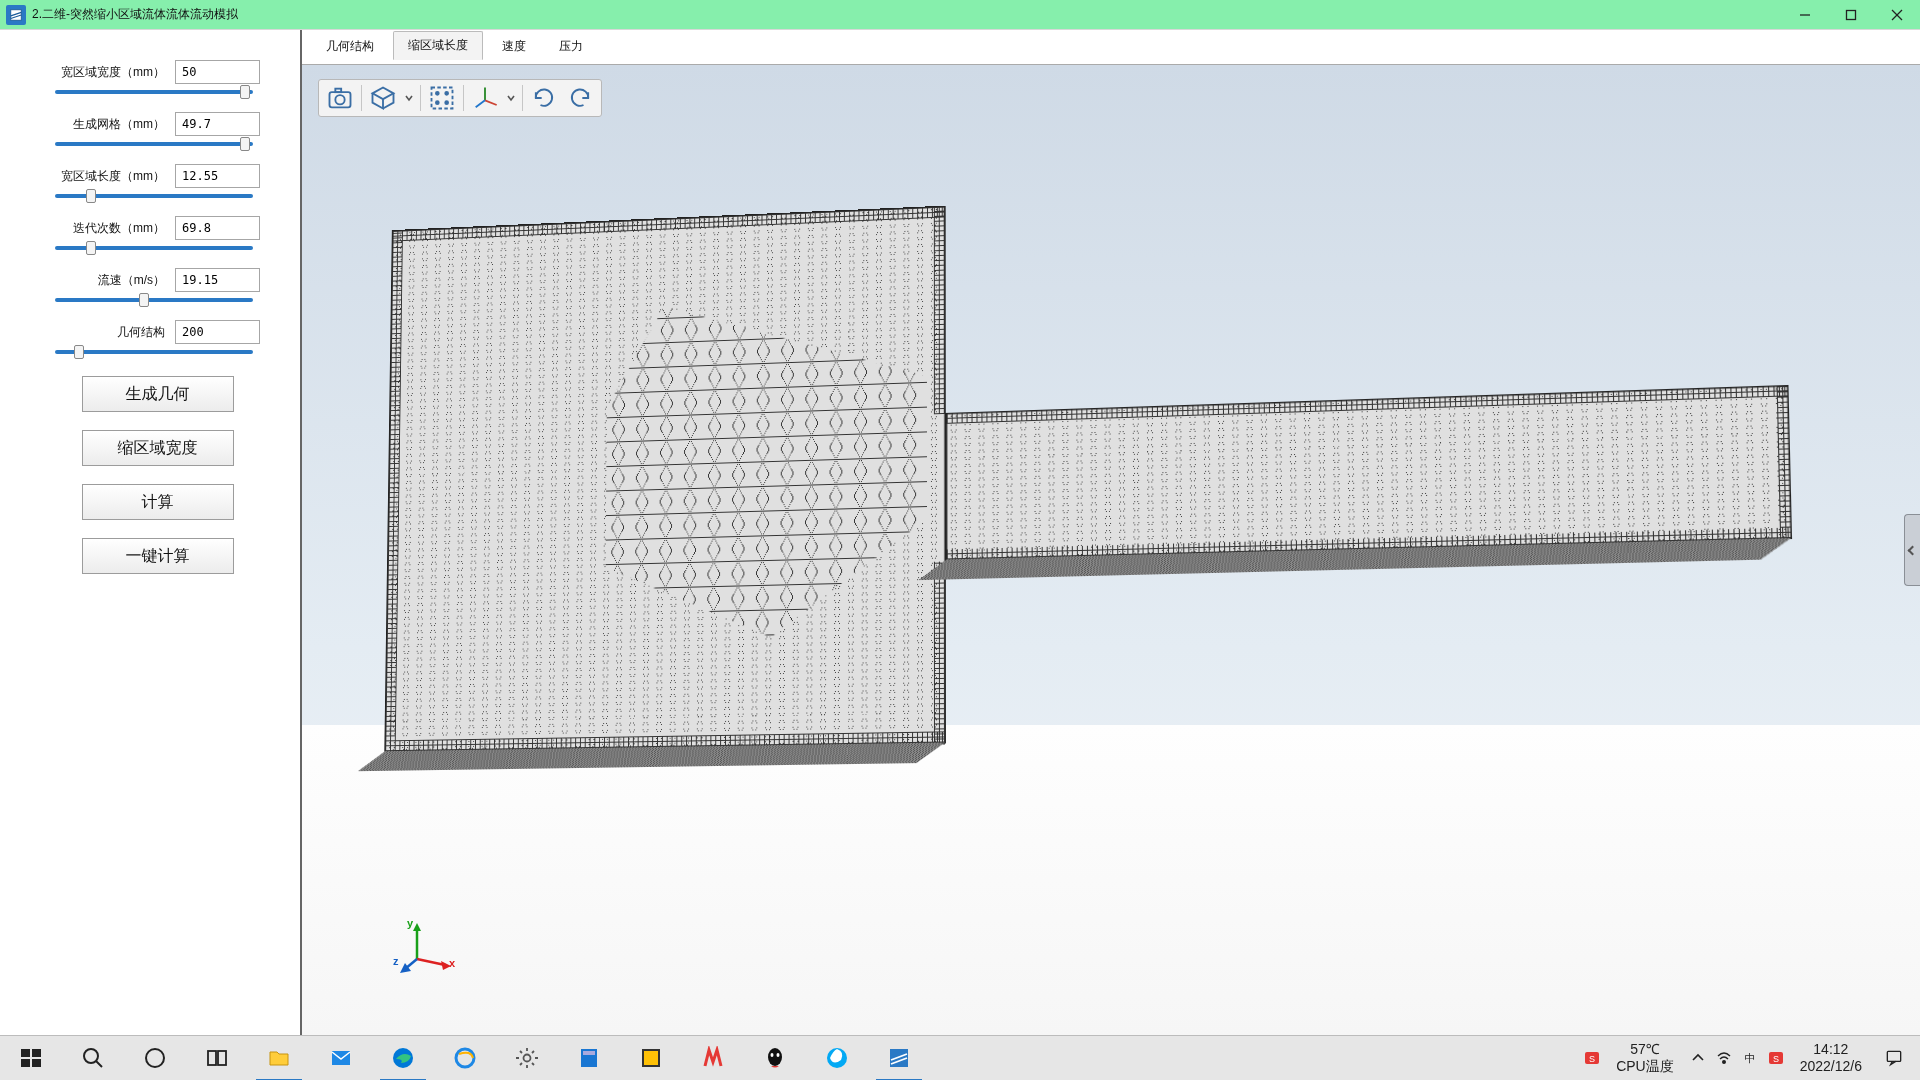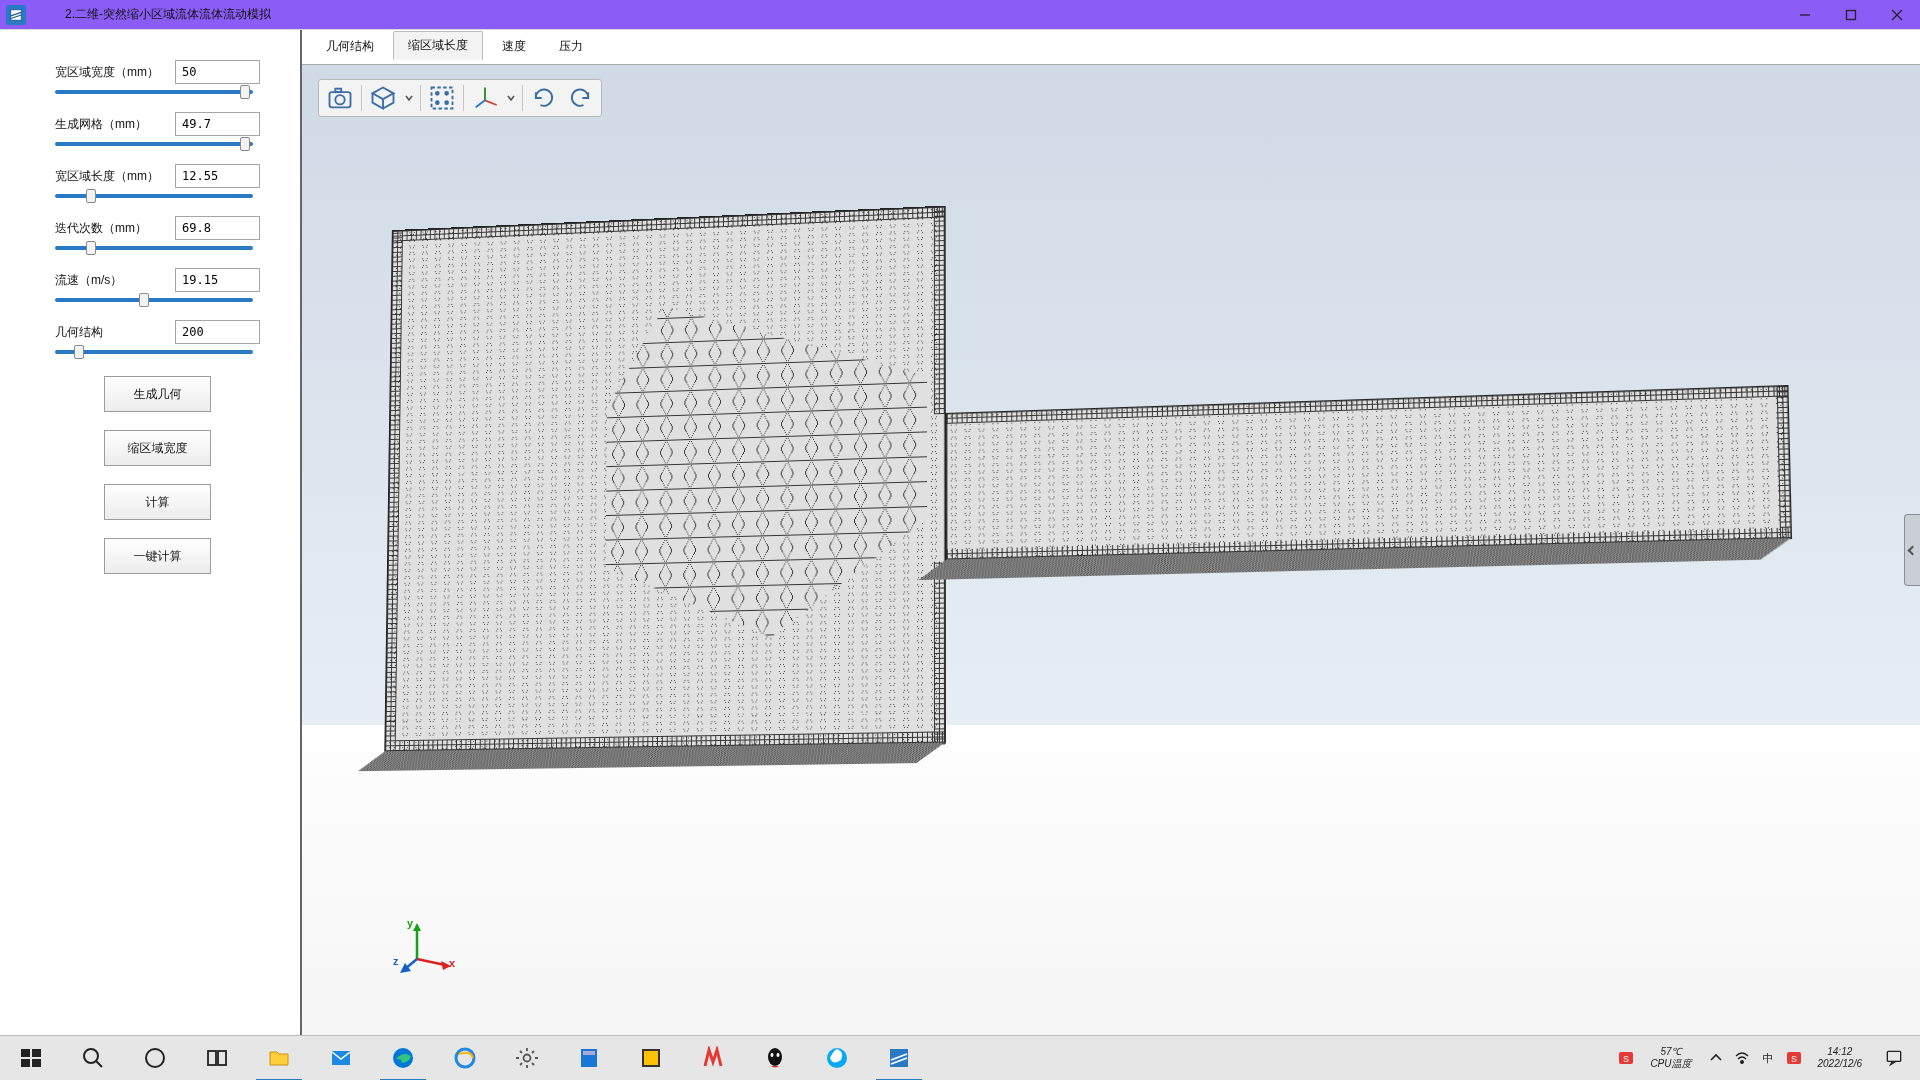--- a/index.html
+++ b/index.html
@@ -1,38 +1,38 @@
 <!DOCTYPE html>
 <html><head>
 <meta charset="utf-8">
 <style>
   * { box-sizing: border-box; margin: 0; padding: 0; font-family: "Microsoft YaHei", Arial, sans-serif; }
   html, body { width: 1920px; height: 1080px; overflow: hidden; background: #fff; }
 
   
-  .titlebar { height: 30px; background: #8b5cf6; border-bottom: 1px solid #d8d8d8; display: flex; align-items: center; gap: 33px; }
+  .titlebar { height: 30px; background: #86efac; border-bottom: 1px solid #d8d8d8; display: flex; align-items: center; }
   .titlebar .app-icon { width: 20px; height: 20px; margin: 0 6px; background: #2a79c5; border-radius: 2px; display:flex; align-items:center; justify-content:center; }
   .titlebar .app-icon svg { width:14px; height:14px; }
   .titlebar .title { font-size: 12px; color: #111; }
   .titlebar .win-controls { margin-left: auto; display: flex; }
   .titlebar .win-controls .ctl { width: 46px; height: 30px; display:flex; align-items:center; justify-content:center; }
   .titlebar .win-controls .ctl svg { width: 12px; height: 12px; stroke: #222; stroke-width:1.3; fill:none; }
 
   
   .app-body { display:flex; height: 1005px; }
   .sidebar { width: 300px; padding: 30px 40px 0 55px; }
   .param-row { display:flex; align-items:center; margin-bottom:6px; gap:10px; }
-  .param-label { font-size: 12px; color:#111; width: 110px; white-space:nowrap; }
+  .param-label { font-size: 12px; color:#111; width: 110px; text-align:right; white-space:nowrap; }
   .param-input { width: 85px; height:24px; border:1px solid #a6a6a6; font-size:12px; padding:0 6px; font-family: monospace; }
   .param-slider-wrap { margin: 0 0 18px 0; padding-left: 0px; }
   .param-slider { width: 198px; height: 4px; background:#2a79c5; position:relative; border-radius:2px; margin-left: 0; }
   .param-slider .knob { position:absolute; top:-5px; width:10px; height:14px; background:#f4f4f4; border:1px solid #888; border-radius:2px; }
 
   .action-buttons { margin-top: 22px; display:flex; flex-direction:column; gap: 18px; align-items:center; }
-  .action-buttons button { width: 107px; height: 36px; background: linear-gradient(#fff,#ececec); border:1px solid #9c9c9c; font-size:12px; color:#111; cursor:pointer; }
+  .action-buttons button { width: 152px; height: 36px; background: linear-gradient(#fff,#ececec); border:1px solid #9c9c9c; font-size:16px; color:#111; cursor:pointer; }
 
   
   .content { flex:1; border-left: 2px solid #666; display:flex; flex-direction:column; background:#fff; }
   .tabbar { height:30px; display:flex; align-items:flex-end; padding: 6px 10px 0 10px; gap: 5px; font-size:12px; }
   .tab { padding: 5px 14px; color:#111; cursor:pointer; border-radius: 2px 2px 0 0; }
   .tab.active { background:#f3f3f3; border:1px solid #bbb; border-bottom:1px solid #f3f3f3; }
   .view-wrap { flex:1; position:relative; margin: 4px 0 0 0; border-top:1px solid #aaa; }
   .view-bg { position:absolute; inset:0; background: linear-gradient(#cfdae6 0%, #e4ecf3 60%, #f0f4f8 100%); }
   .view-floor { position:absolute; left:0; right:0; bottom:0; height:32%; background: linear-gradient(#fefefe, #f6f6f6); }
 
@@ -88,21 +88,21 @@
   .scroll-tab { position:absolute; right:0; top:50%; transform:translateY(-50%); width:16px; height:72px; background:#cacfd6; border:1px solid #8a8f96; border-right:none; border-radius:4px 0 0 4px; display:flex; align-items:center; justify-content:center; }
   .scroll-tab::before { content:""; width:5px; height:5px; border-left:2px solid #555; border-bottom:2px solid #555; transform: rotate(45deg); }
 
   
   .taskbar { position:absolute; left:0; right:0; bottom:0; height:45px; background:#e6e6e6; border-top:1px solid #bcbcbc; display:flex; align-items:center; }
   .taskbar .tleft { display:flex; align-items:center; height:100%; }
   .taskbar .titem { width:62px; height:45px; display:flex; align-items:center; justify-content:center; position:relative; }
   .taskbar .titem.active::after { content:""; position:absolute; bottom:0; left:8px; right:8px; height:2px; background:#2a79c5; }
   .taskbar .titem svg { width:24px; height:24px; }
   .taskbar .tright { margin-left:auto; display:flex; align-items:center; height:100%; gap:6px; padding-right:8px; }
-  .systext { font-size:10px; color:#222; text-align:center; line-height:1.25; padding: 0 8px; font-style: italic; }
+  .systext { font-size:14px; color:#222; text-align:center; line-height:1.25; padding: 0 8px; }
   .tray-ico { width:20px; height:20px; display:flex; align-items:center; justify-content:center; }
   .tray-ico svg { width:16px; height:16px; }
   .notif { width:36px; height:45px; display:flex; align-items:center; justify-content:center; }
 </style>
 </head>
 <body>
 
 <div class="titlebar">
   <div class="app-icon">
     <svg viewBox="0 0 16 16">

